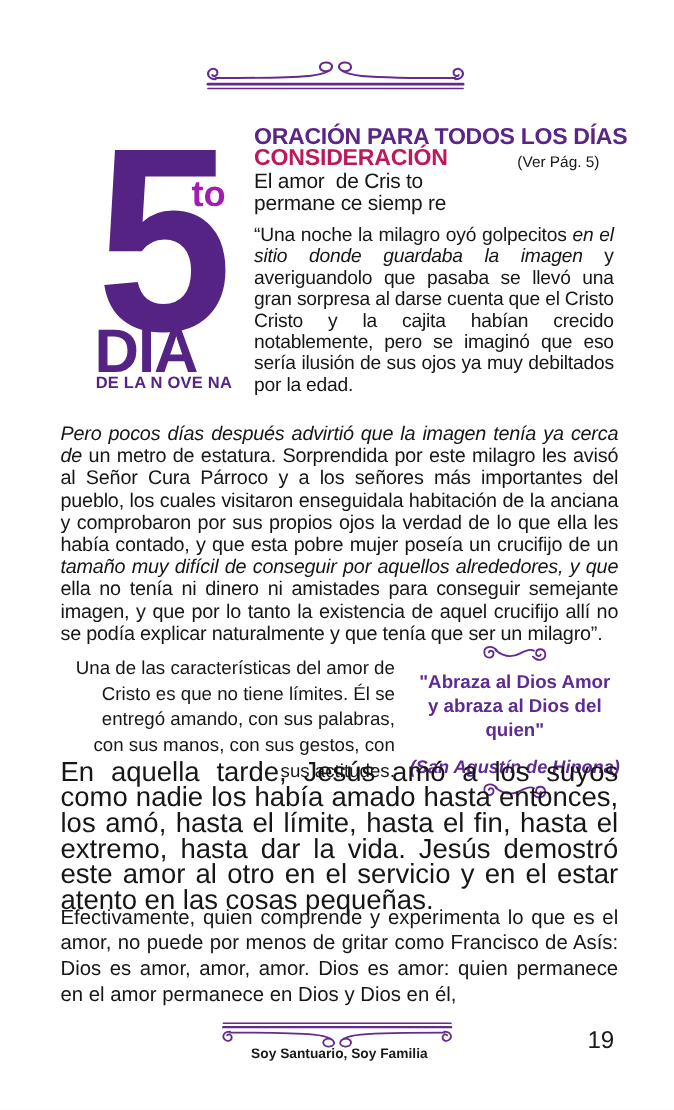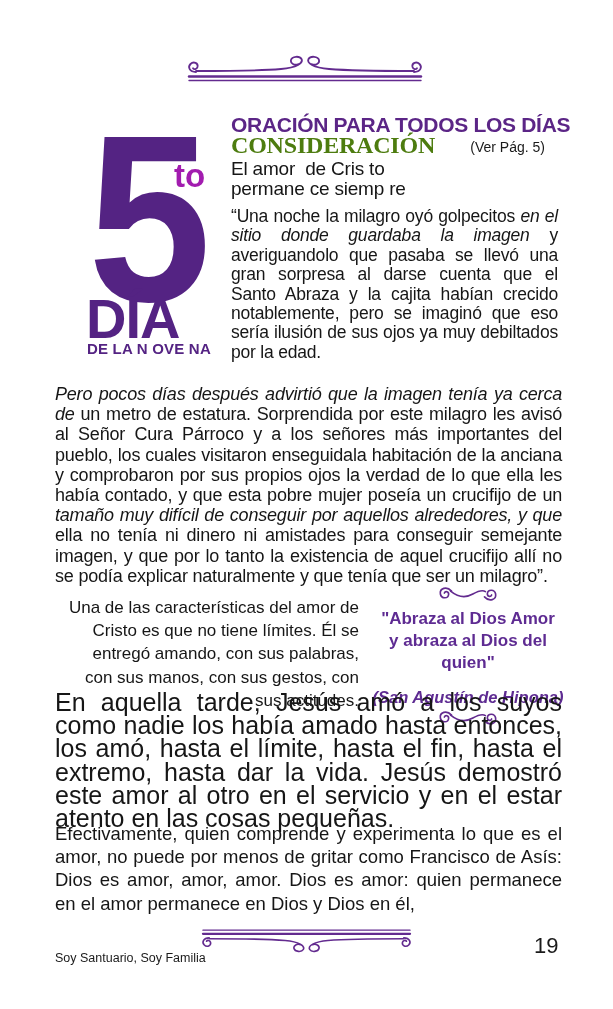--- a/index.html
+++ b/index.html
@@ -23,38 +23,38 @@
   .page-title{font-size:21px;font-weight:bold;color:#5b2586;letter-spacing:-0.3px;white-space:nowrap;margin-top:24px;}
   .page-subtitle{font-size:14px;text-align:right;margin-top:2px;color:#1a1a1a;}
 
   .day-badge{position:absolute;left:84px;top:100px;width:150px;}
   .badge-number{position:absolute;left:4px;top:0;font-size:238px;line-height:1;font-weight:bold;color:#542383;transform:scaleX(0.93);transform-origin:left top;}
   .badge-ordinal{position:absolute;left:90px;top:57px;font-size:33px;font-weight:bold;color:#a21caf;}
   .badge-word{position:absolute;left:2px;top:186px;font-size:56px;font-weight:bold;color:#542383;letter-spacing:-1px;}
   .badge-sub{position:absolute;left:3px;top:240px;font-size:15px;font-weight:bold;color:#542383;letter-spacing:0.2px;white-space:nowrap;}
 
   .consideration{position:absolute;left:231px;top:132px;width:327px;}
-  .consideration-heading{font-size:24px;font-weight:bold;color:#4d7c0f;letter-spacing:-0.2px;font-family:Liberation Serif, serif;}
+  .consideration-heading{font-size:21px;font-weight:bold;color:#be185d;letter-spacing:-0.2px;}
   .consideration-line{font-size:19px;line-height:19.5px;letter-spacing:-0.2px;}
   .quote1{margin-top:9px;font-size:17.5px;line-height:19.4px;text-align:justify;letter-spacing:-0.2px;}
   .quote1 .it, .quote2 .it{font-style:italic;}
 
   .quote2{position:absolute;left:55px;top:366px;width:507px;font-size:18px;line-height:20.2px;text-align:justify;letter-spacing:-0.2px;}
 
   .col-section{position:absolute;left:55px;top:584px;width:510px;display:flex;}
   .col-left{width:292px;font-size:17px;line-height:23.2px;margin:12px;text-align:right;}
   .side-quote{flex:1;text-align:center;color:#5e2b92;padding-top:0px;}
   .side-quote .sq-line{font-size:17px;font-weight:bold;line-height:22px;}
   .side-quote .sq-attr{font-size:16.5px;font-weight:bold;font-style:italic;line-height:22px;margin-top:12px;}
   .mini-orn{width:62px;height:20px;display:inline-block;}
 
   .para2{position:absolute;left:55px;top:691px;width:507px;font-size:25px;line-height:23.2px;text-align:justify;margin:0;}
   .para3{position:absolute;left:55px;top:822px;width:507px;font-size:18.5px;line-height:23.2px;text-align:justify;margin:0;}
 
-  .footer-text{position:absolute;left:55px;top:951px;width:507px;text-align:left;font-size:12.5px;font-weight:normal;color:#1a1a1a;}
+  .footer-text{position:absolute;left:55px;top:951px;width:507px;text-align:center;font-size:12.5px;font-weight:bold;color:#1a1a1a;}
   .page-number{position:absolute;left:534px;top:933px;font-size:22px;color:#1a1a1a;}
 </style>
 </head>
 <body>
 
 <div class="page">
 
   <svg class="flourish-top" viewBox="0 0 240 28">
     <g class="st">
       <path class="st" stroke="#632b8f" stroke-width="1.8" d="M11,17 C4.5,17 2.5,12 5.5,9 C8.5,6 13.5,8 12.5,12 C11.8,14.4 9,14.8 8,13.2"></path>
@@ -77,21 +77,21 @@
     <div class="badge-number">5</div>
     <div class="badge-ordinal">to</div>
     <div class="badge-word">DÍA</div>
     <div class="badge-sub">DE LA N OVE NA</div>
   </div>
 
   <div class="consideration">
     <div class="consideration-heading">CONSIDERACIÓN</div>
     <div class="consideration-line">El amor&nbsp; de Cris to</div>
     <div class="consideration-line">permane ce siemp re</div>
-    <p class="quote1"><span>“Una noche la milagro oyó golpecitos </span><span class="it">en el sitio donde guardaba la imagen</span><span> y averiguandolo que pasaba se llevó una gran sorpresa al darse cuenta que el Santo Abraza y la cajita habían crecido notablemente, pero se imaginó que eso sería ilusión de sus ojos ya muy debiltados por la edad.</span></p>
+    <p class="quote1"><span>“Una noche la milagro oyó golpecitos </span><span class="it">en el sitio donde guardaba la imagen</span><span> y averiguandolo que pasaba se llevó una gran sorpresa al darse cuenta que el Cristo Cristo y la cajita habían crecido notablemente, pero se imaginó que eso sería ilusión de sus ojos ya muy debiltados por la edad.</span></p>
   </div>
 
   <p class="quote2"><span class="it">Pero pocos días después advirtió que la imagen tenía ya cerca de </span><span>un metro de estatura. Sorprendida por este milagro les avisó al Señor Cura Párroco y a los señores más importantes del pueblo, los cuales visitaron enseguidala habitación de la anciana y comprobaron por sus propios ojos la verdad de lo que ella les había contado, y que esta pobre mujer poseía un crucifijo de un </span><span class="it">tamaño muy difícil de conseguir por aquellos alrededores, y que </span><span>ella no tenía ni dinero ni amistades para conseguir semejante imagen, y que por lo tanto la existencia de aquel crucifijo allí no se podía explicar naturalmente y que tenía que ser un milagro”.</span></p>
 
   <div class="col-section">
     <p class="col-left">Una de las características del amor de Cristo es que no tiene límites. Él se entregó amando, con sus palabras, con sus manos, con sus gestos, con sus actitudes.</p>
     <div class="side-quote">
       <svg class="mini-orn" viewBox="0 0 64 20">
         <path class="st" stroke="#632b8f" stroke-width="1.7" d="M15,7 C10,1.5 2.5,4 3.5,10 C4.5,15.2 11.5,15 12,10.5 C12.3,7.4 8.6,6.4 7.6,9"></path>
         <path class="st" stroke="#632b8f" stroke-width="1.7" d="M14,7 C22,13.5 30,14 37,10 C43,6.6 47,5.5 50,7.5"></path>

